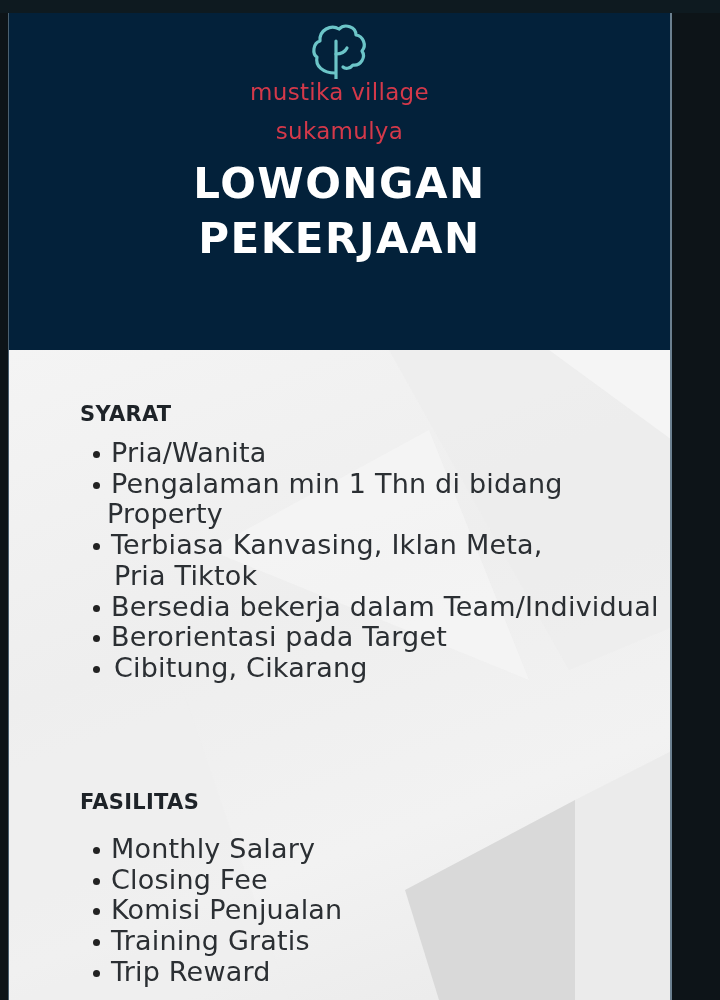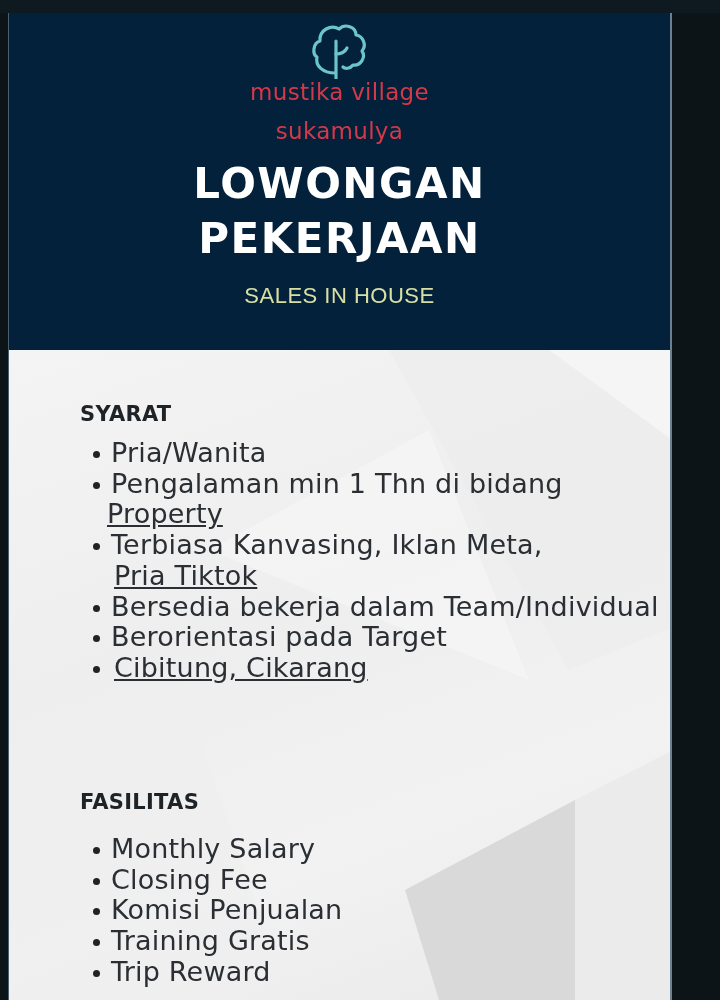--- a/index.html
+++ b/index.html
@@ -64,21 +64,21 @@
     .list li {
       position: relative; padding-left: 20px;
       color: #2b2f33;
       font-family: "DejaVu Sans", sans-serif;
       font-size: 27px; line-height: 30.7px; letter-spacing: 0.2px;
     }
     .list li::before {
       content: ""; position: absolute; left: 2px; top: 13px;
       width: 7px; height: 7px; border-radius: 50%; background: #222;
     }
-    .list li .cont { display: block; padding-left: 0; text-decoration: underline; }
+    .list li .cont { display: block; padding-left: 0; }
   </style>
 </head>
 <body>
 
 <div class="topstrip"></div>
 
 <div class="poster">
 
   <div class="header">
     <div class="logo">
@@ -89,21 +89,20 @@
       </svg>
       <div class="brand brand-line1">mustika village</div>
       <div class="brand">sukamulya</div>
     </div>
 
     <div class="title">
       <div>LOWONGAN</div>
       <div>PEKERJAAN</div>
     </div>
 
-    <div class="subtitle">SALES IN HOUSE</div>
   </div>
 
   <div class="content">
 
     <svg class="shape" width="704" height="650" viewBox="0 0 704 650" style="left:0;top:0;">
       <polygon points="380,0 704,0 704,260 560,320" fill="#ececec" opacity="0.7"></polygon>
       <polygon points="540,0 704,0 704,120" fill="#f6f6f6" opacity="0.8"></polygon>
       <polygon points="0,380 160,300 280,650 0,650" fill="#efefef" opacity="0.6"></polygon>
       <polygon points="396,540 566,450 566,650 430,650" fill="#d9d9d9"></polygon>
       <polygon points="566,450 704,380 704,650 566,650" fill="#ebebeb"></polygon>

